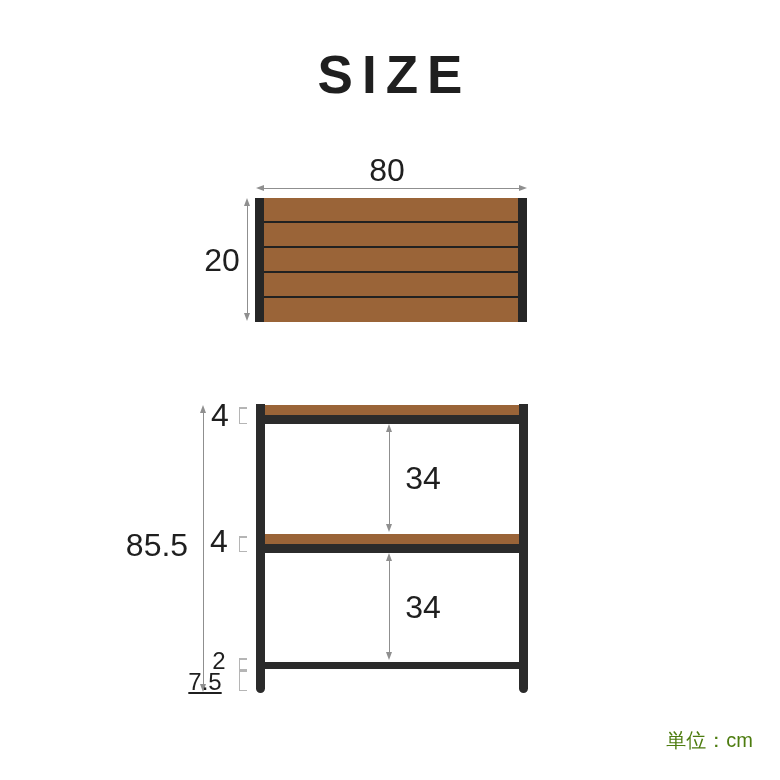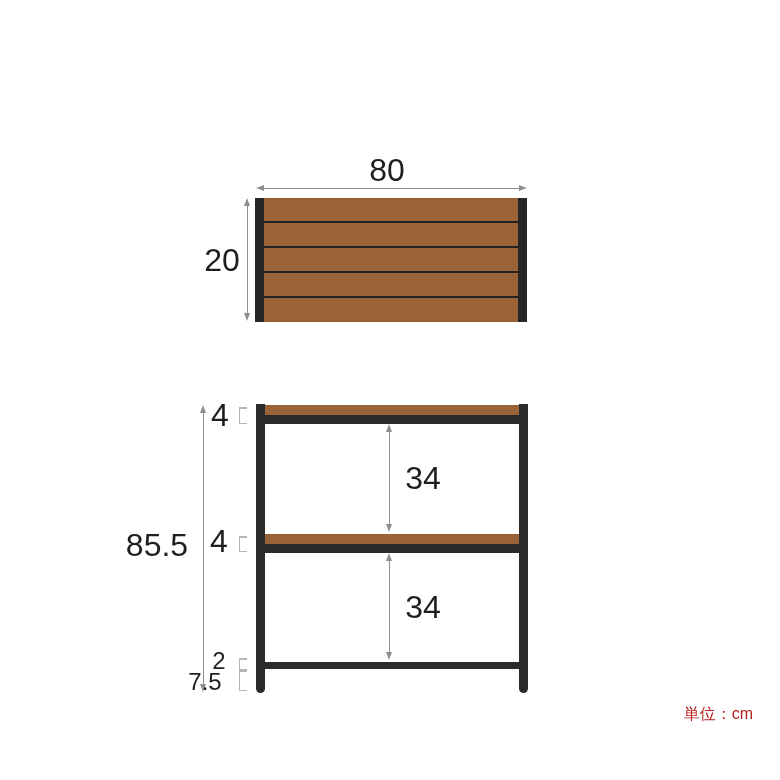--- a/index.html
+++ b/index.html
@@ -47,27 +47,28 @@
   .top-rect{position:absolute;left:255px;top:198px;width:272px;height:124px;background:var(--wood);}
   .top-rect .sidebar{position:absolute;top:0;bottom:0;width:9px;background:#262626;}
   .top-rect .sidebar.left{left:0;}
   .top-rect .sidebar.right{right:0;}
   .top-rect .plank-line{position:absolute;left:8px;right:8px;height:2px;background:#212121;}
   
   .post{position:absolute;width:9px;background:var(--frame);border-radius:0 0 5px 5px;}
   .shelf-wood{position:absolute;height:10px;background:var(--wood);}
   .shelf-steel{position:absolute;height:9px;background:var(--frame);}
   .crossbar{position:absolute;height:7px;background:var(--frame);}
-  .unit-note{position:absolute;right:27px;top:704px;font-size:16px;color:#b91c1c;}
+  .unit-note{position:absolute;right:27px;top:727px;font-size:20px;color:#4d7c0f;}
 </style>
 </head>
 <body>
 
 <div class="stage">
 
+  <h1 class="title">SIZE</h1>
 
   <div class="num" style="left:387px;top:170px;">80</div>
   <div class="harrow" style="left:256px;top:184px;width:271px;">
       <span class="shaft"></span>
     </div>
 
   <div class="top-rect">
     <div class="plank-line" style="top:23px;"></div>
     <div class="plank-line" style="top:48px;"></div>
     <div class="plank-line" style="top:73px;"></div>
@@ -88,21 +89,21 @@
 
   <div class="num" style="left:220px;top:415px;">4</div>
   <div class="bracket" style="left:239px;top:407px;height:17px;"></div>
 
   <div class="num" style="left:219px;top:541px;">4</div>
   <div class="bracket" style="left:239px;top:536px;height:16px;"></div>
 
   <div class="num small" style="left:219px;top:661px;">2</div>
   <div class="bracket" style="left:239px;top:658px;height:12px;"></div>
 
-  <div class="num small" style="left:205px;top:682px;">7.5</div>
+  <div class="num small" style="left:205px;top:682px;text-decoration:underline;">7.5</div>
   <div class="bracket" style="left:239px;top:670px;height:21px;"></div>
 
   <div class="shelf-wood" style="left:265px;top:405px;width:254px;"></div>
   <div class="shelf-steel" style="left:256px;top:415px;width:272px;"></div>
 
   <div class="shelf-wood" style="left:265px;top:534px;width:254px;"></div>
   <div class="shelf-steel" style="left:256px;top:544px;width:272px;"></div>
 
   <div class="crossbar" style="left:258px;top:662px;width:268px;"></div>
 

